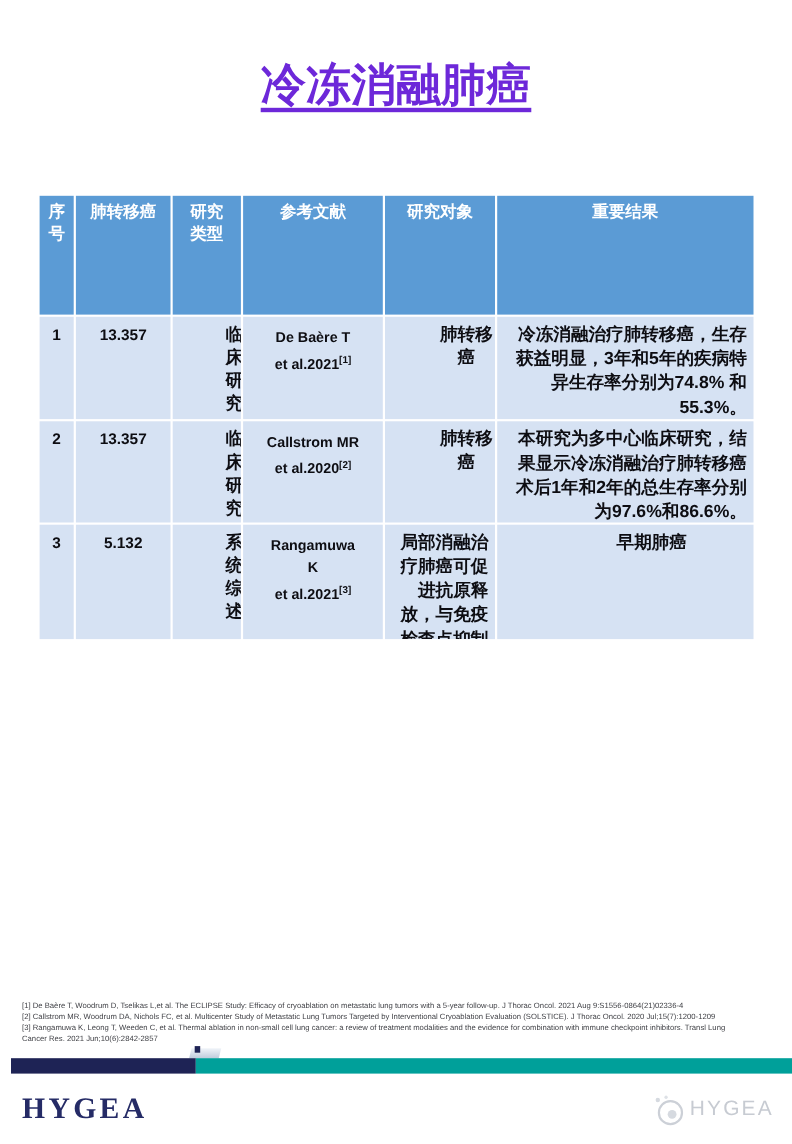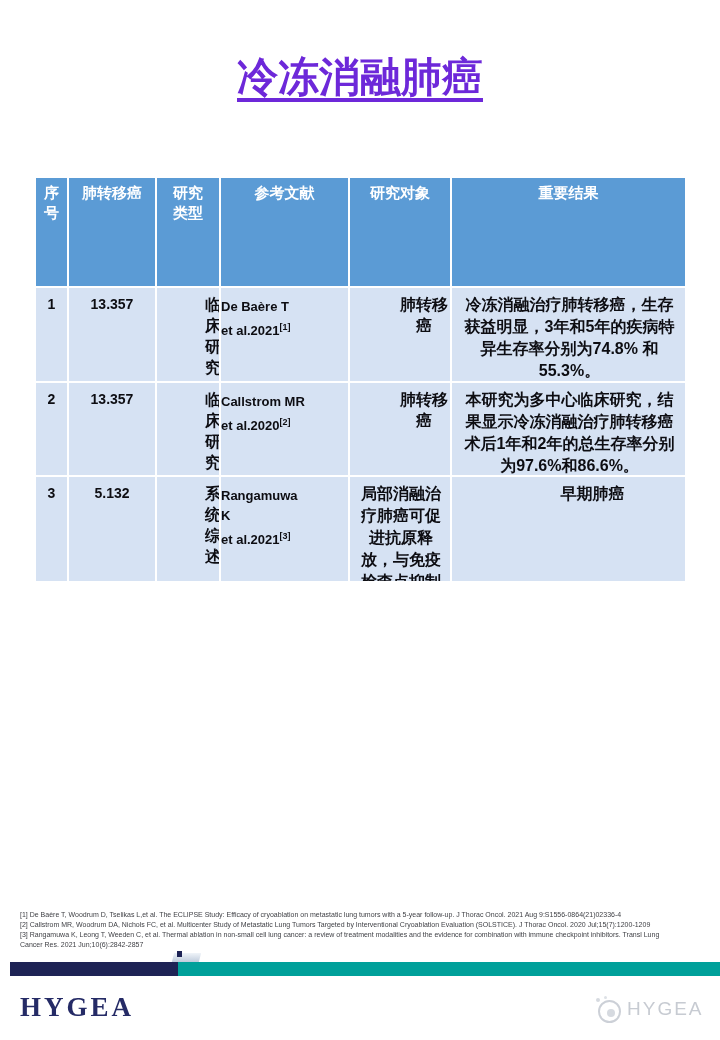--- a/index.html
+++ b/index.html
@@ -34,24 +34,24 @@
   .cell { box-sizing:border-box; overflow:hidden; }
   .th {
     background:#5B9BD5; color:#ffffff; font-weight:bold;
     font-size:15px; line-height:20px; text-align:center;
     white-space:pre-line; padding-top:5px;
   }
   .td { background:#D6E2F3; color:#0d0d12; font-weight:bold; padding-top:6px; }
   .c  { text-align:center; }
   .num { font-size:14px; line-height:20px; }
   .cjk { font-size:16px; line-height:21px; white-space:pre-line;padding-left:48px; }
-  .ref { font-size:13px; line-height:20px; white-space:pre-line; padding-top:9px; }
+  .ref { font-size:13px; line-height:20px; text-align:center; white-space:pre-line; padding-top:9px; }
   .ref sup { font-size:9px; }
   .result {
-    font-size:16px; line-height:22px; text-align:center;
+    font-size:16px; line-height:22px; text-align:right;
     padding:6px 6px 0 8px;
   }
 
   
   .footnotes {
     position:absolute; left:20px; top:910px; width:690px;
     color:#3e3f44; font-size:7px; line-height:10px;
   }
   .footnotes div { white-space:nowrap; }
 

